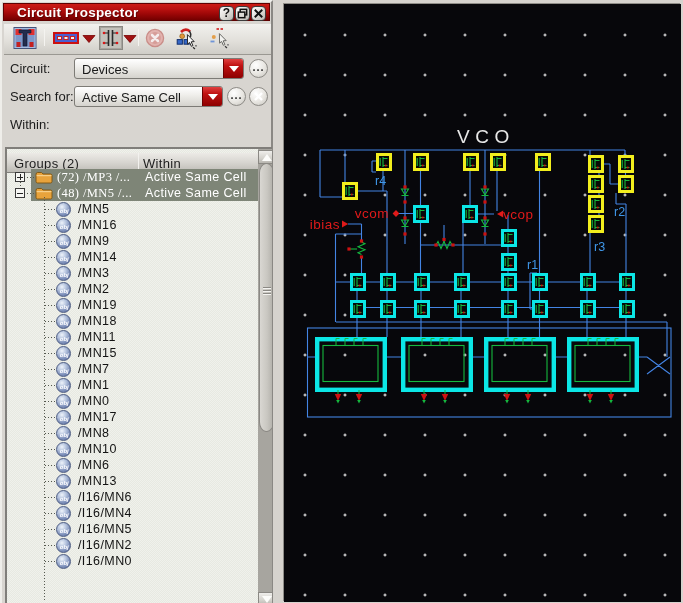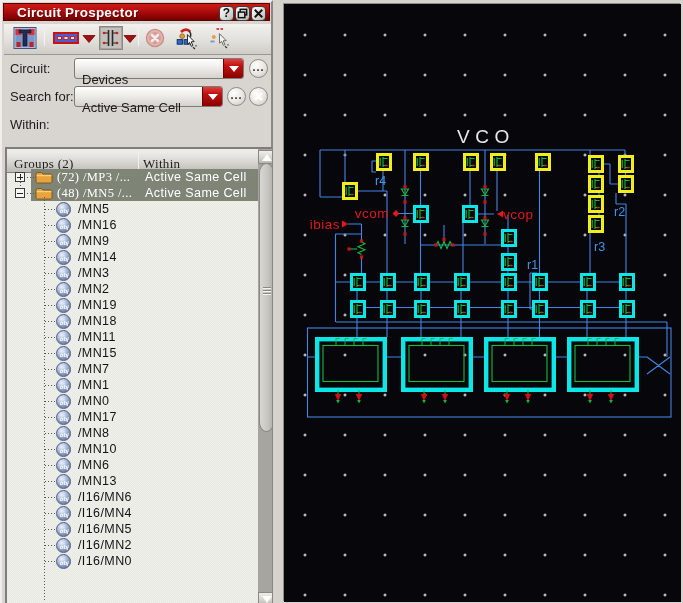--- a/index.html
+++ b/index.html
@@ -34,41 +34,41 @@
     border-bottom:1px solid #9a9892; display:flex; align-items:center; }
   .tb-sep { position:absolute; width:1px; height:17px; background:#7e7c78;
     border-right:1px solid #f4f3f0; top:5px; }
   .tb-ico { position:absolute; display:flex; align-items:center; justify-content:center; }
 
   
   .frow { position:absolute; left:0; width:273px; height:21px; }
   .flabel { position:absolute; left:8px; top:3px; font-size:13px; color:#1c1c1c; }
   .combo { position:absolute; top:0; height:21px; border:1px solid #7d7b76; border-radius:3px;
     background:linear-gradient(180deg,#ffffff 0%,#f0efec 40%,#d5d3cd 100%); }
-  .combo .cval { position:absolute; left:7px; top:13px; font-size:13px; color:#1a1a1a;text-align:right; }
+  .combo .cval { position:absolute; left:7px; top:3px; font-size:13px; color:#1a1a1a;text-align:right; }
   .combo .carrow { position:absolute; right:0; top:0; width:20px; height:19px;
     background:linear-gradient(180deg,#e04040 0%,#c01212 35%,#8d0000 100%);
     border-left:1px solid #6d0000; border-radius:0 2px 2px 0; }
   .combo .carrow:after { content:""; position:absolute; left:5px; top:7px;
     border-left:5px solid transparent; border-right:5px solid transparent;
     border-top:6px solid #ffffff; }
   .rbtn { position:absolute; width:19px; height:19px; border-radius:50%;
     border:1px solid #8d8b86; color:#2b2b2b; text-align:center;
     background:radial-gradient(circle at 35% 30%,#fefefe 0%,#e8e6e1 55%,#c4c2bc 100%);
     font-size:11px; font-weight:bold; line-height:15px; letter-spacing:1px; }
 
   
   #treebox { position:absolute; left:3px; top:145px; width:267px; height:456px;
     border-top:2px solid #807e7a; border-left:2px solid #807e7a;
     background:#f0f1ec;
     background-image:conic-gradient(from 0deg,#e7e9e1 25%,transparent 0 50%,#e7e9e1 0 75%,transparent 0);
     background-size:2px 2px; overflow:hidden; }
   #treehdr { position:absolute; left:0; top:4px; width:251px; height:20px;
     background:linear-gradient(180deg,#eceae6 0%,#d7d5d0 50%,#bdbbb5 100%);
-    border-bottom:1px solid #807e7a;font-family:Liberation Serif, serif; }
+    border-bottom:1px solid #807e7a; }
   .hcell { position:absolute; top:3px; font-size:13px; color:#1e1e1e; letter-spacing:0.3px; }
   #hdr-groups { left:7px; } #hdr-finder { left:136px; }
   #hdr-div { position:absolute; left:131px; top:0; width:1px; height:20px; background:#8b8984;
     border-right:1px solid #f2f1ee; }
   #rows { position:absolute; left:0; top:20px; width:251px; }
   .trow { position:relative; width:251px; height:16px; }
   .trow.grp { background:linear-gradient(90deg, rgba(0,0,0,0) 0 24px, #7e8577 24px); }
   .trow .lbl { position:absolute; left:50px; top:1px; font-size:12.5px; color:#161616;
     letter-spacing:0.4px; white-space:nowrap; }
   .trow.grp .lbl { color:#ffffff;font-family:Liberation Serif, serif; }

